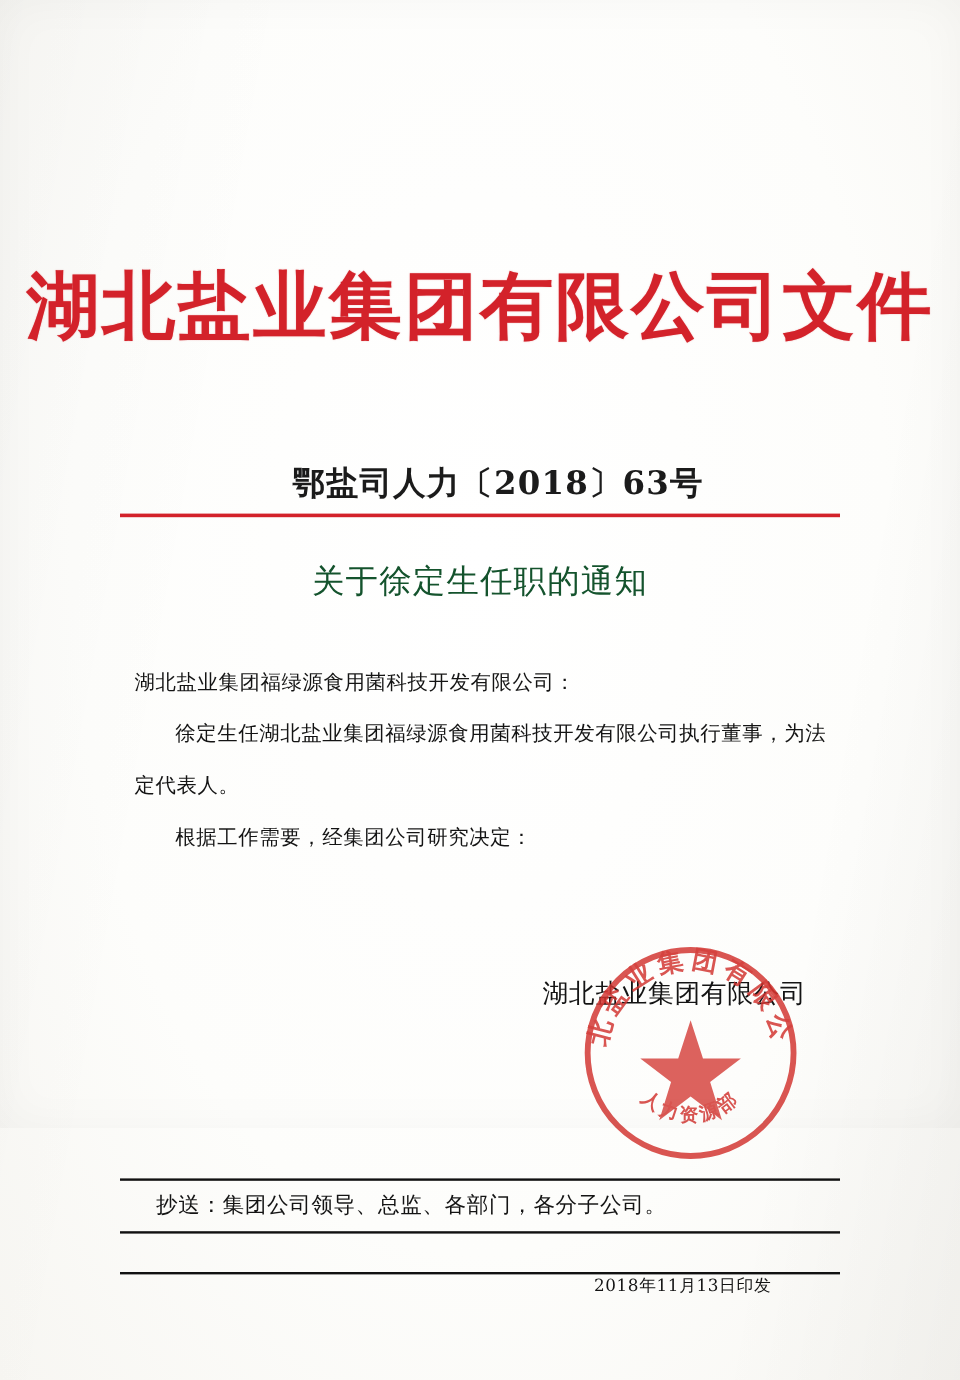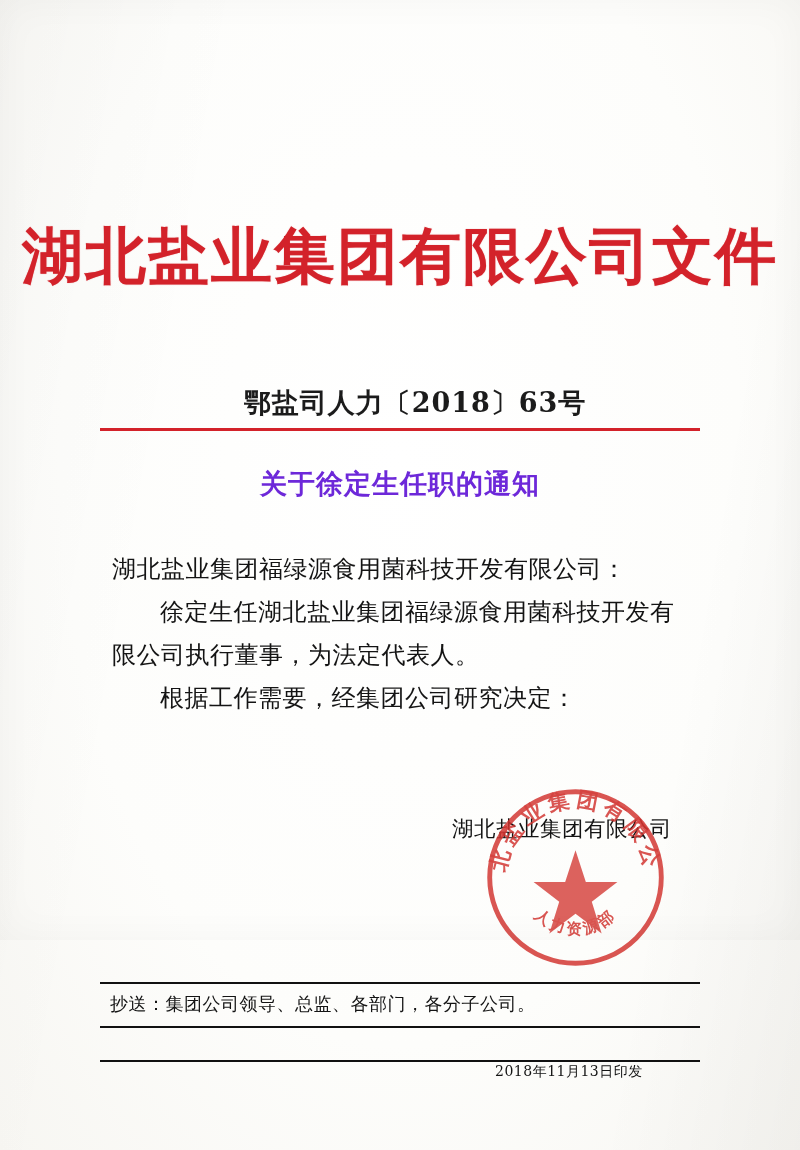--- a/index.html
+++ b/index.html
@@ -77,35 +77,35 @@
     background: #d3222a;
   }
 
   
   .subject {
     position: absolute;
     top: 466px;
     left: 0;
     width: 800px;
     text-align: center;
-    color: #6d28d9;
-    font-family: "DejaVu Serif", "Liberation Serif", serif;
-    font-weight: bold;
+    color: #14532d;
+    font-family: "DejaVu Serif", "Liberation Serif", serif;
+    font-weight: normal;
     font-size: 27px;
     letter-spacing: 1px;
   }
 
   .body-block {
     position: absolute;
     top: 548px;
     left: 112px;
     width: 580px;
     color: #141414;
     font-family: "DejaVu Serif", "Liberation Serif", serif;
-    font-size: 24px;
+    font-size: 17px;
     line-height: 43px;
     letter-spacing: 0.5px;
   }
   .body-block p {
     margin: 0;
   }
   .indent {
     text-indent: 2em;
   }
 
@@ -148,21 +148,21 @@
     height: 1.6px;
     background: #111111;
   }
   .footer-rule.r1 { top: 982px; }
   .footer-rule.r2 { top: 1026px; }
   .footer-rule.r3 { top: 1060px; }
 
   .footer-cc {
     position: absolute;
     top: 992px;
-    left: 110px;
+    left: 130px;
     width: 560px;
     color: #141414;
     font-family: "DejaVu Serif", "Liberation Serif", serif;
     font-size: 18px;
     letter-spacing: 0.5px;
   }
   .footer-office {
     position: absolute;
     top: 1032px;
     left: 122px;

